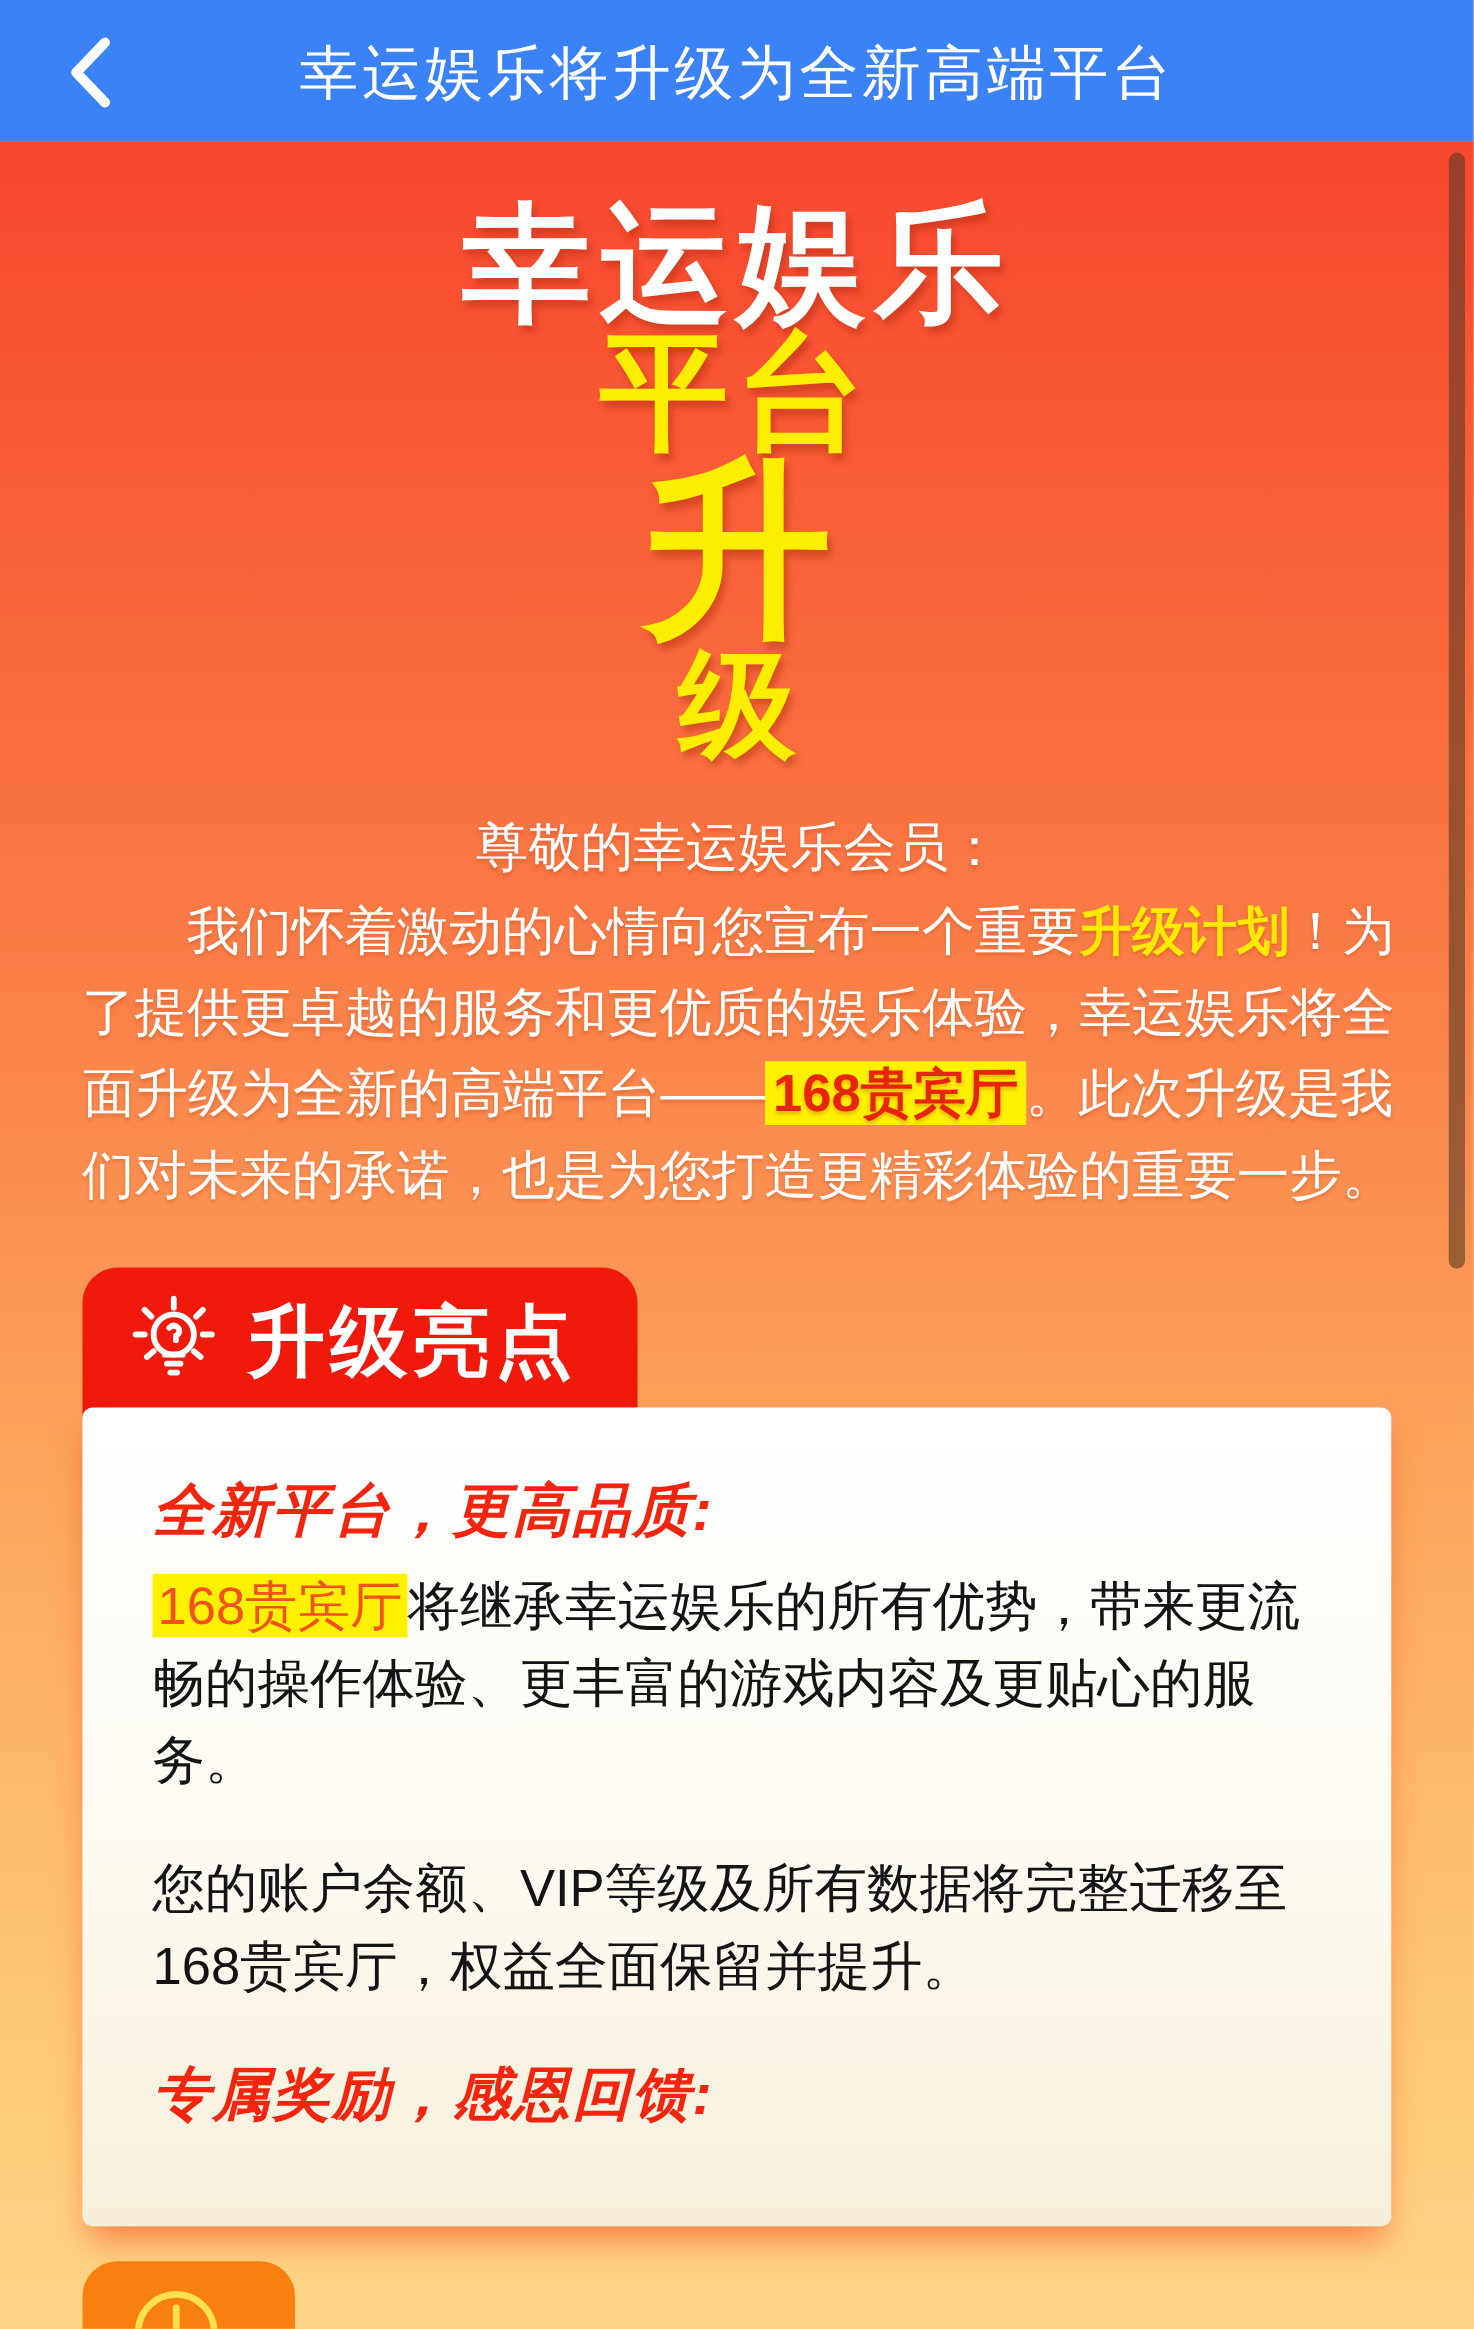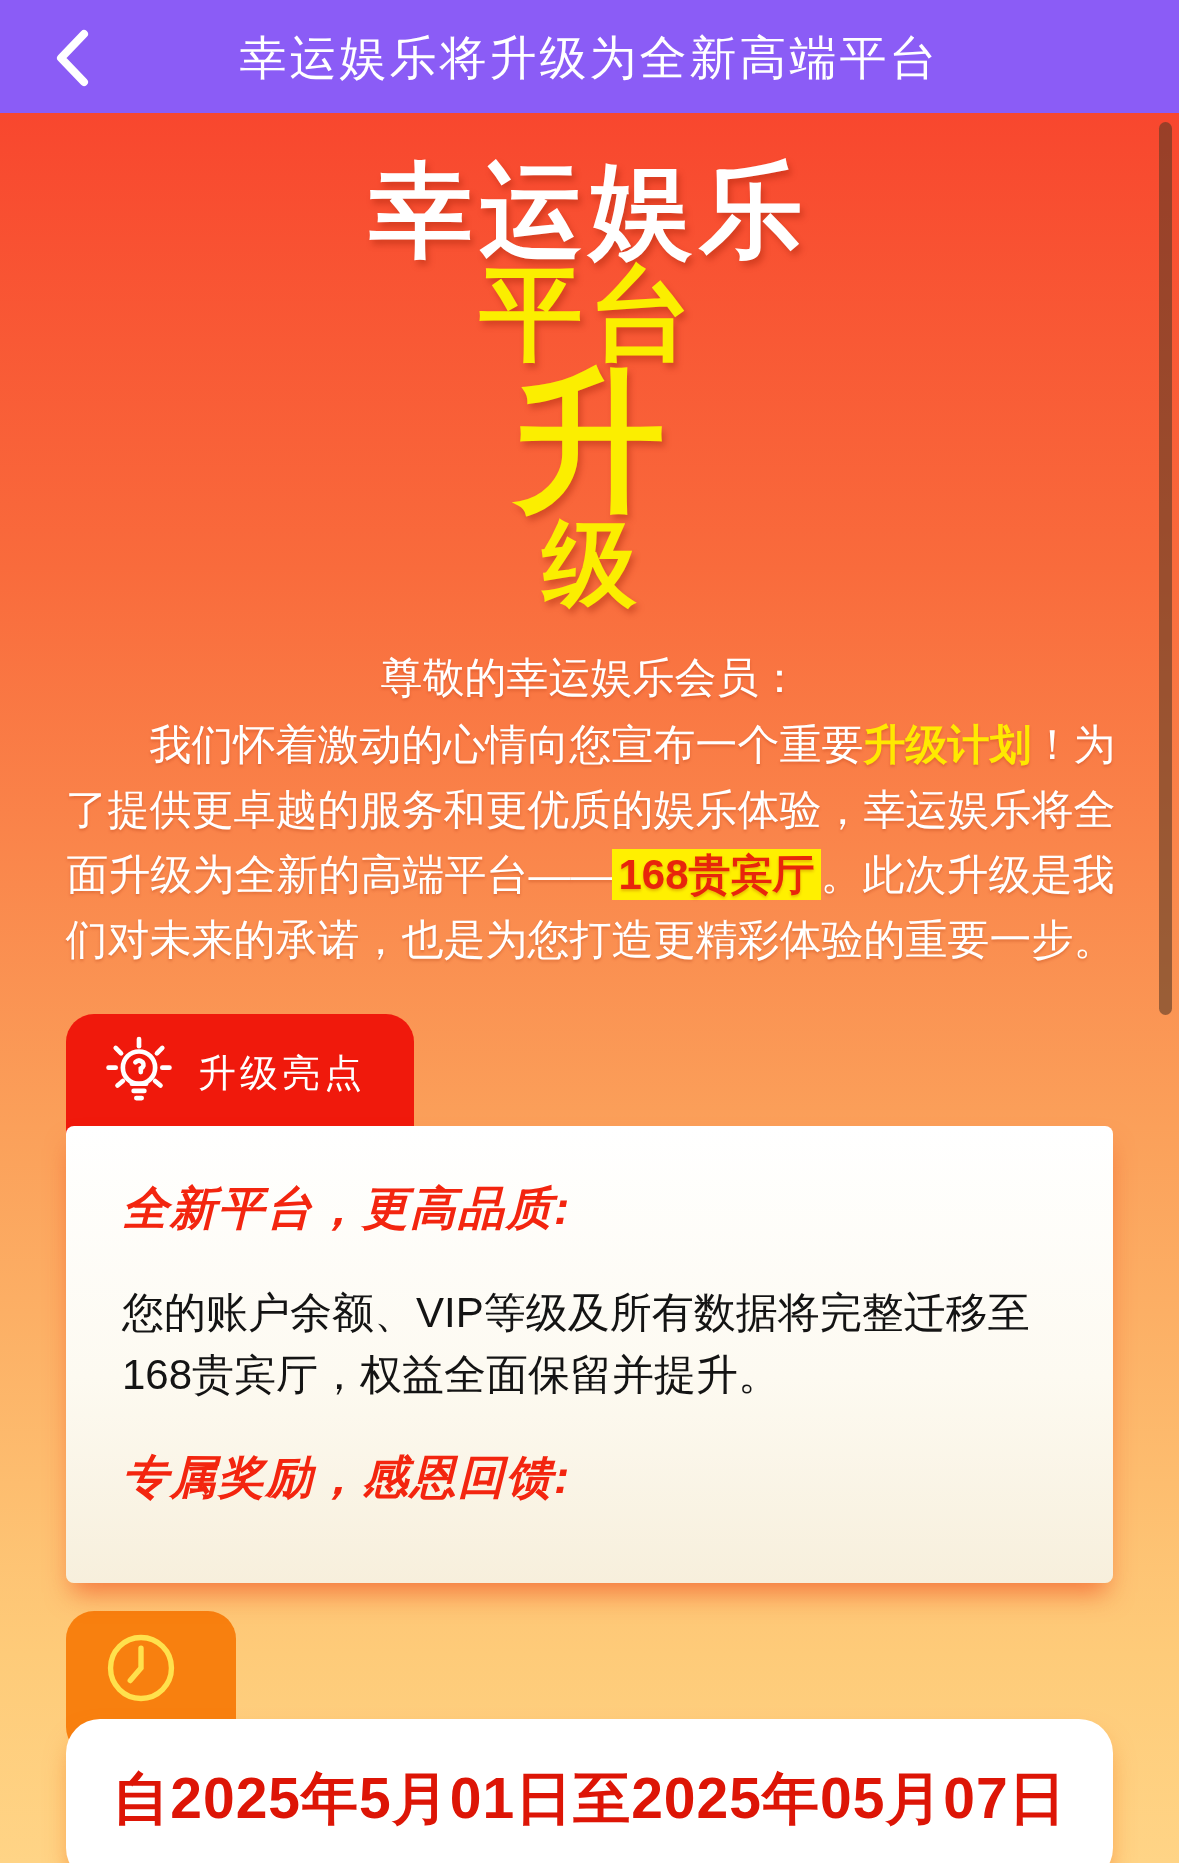--- a/index.html
+++ b/index.html
@@ -5,21 +5,21 @@
   html,body{margin:0;padding:0;}
   body{
     width:1179px;height:1863px;overflow:hidden;
     font-family:"Liberation Sans","DejaVu Sans",sans-serif;
     background:#FFD083;
   }
   .page{width:1179px;height:1863px;position:relative;overflow:hidden;}
 
   
   .topbar{
-    height:113px;background:#8b5cf6;display:flex;align-items:center;
+    height:113px;background:#3b82f6;display:flex;align-items:center;
     position:relative;z-index:5;
   }
   .back-btn{
     position:absolute;left:40px;top:24px;width:64px;height:68px;
     display:flex;align-items:center;justify-content:center;cursor:pointer;
   }
   .topbar-title{
     margin:0 auto;color:#ffffff;font-size:47px;letter-spacing:3px;
     font-weight:500;padding-top:4px;
   }
@@ -57,21 +57,21 @@
     position:relative;z-index:1;
   }
   .badge-red{
     margin-top:42px;background:#F0190C;border-radius:28px;
     padding:16px 48px 44px 30px;gap:16px;margin-bottom:-34px;
   }
   .badge-orange{
     margin-top:28px;background:#F8800F;border-radius:28px;
     padding:14px 52px 44px 32px;gap:22px;margin-bottom:-36px;
   }
-  .badge-label{color:#ffffff;font-size:38px;font-weight:normal;letter-spacing:4px;}
+  .badge-label{color:#ffffff;font-size:62px;font-weight:bold;letter-spacing:4px;}
   .badge-icon{width:86px;height:86px;display:block;}
 
   .card{
     margin:0 66px;border-radius:8px;position:relative;z-index:2;
     background:linear-gradient(180deg,#FFFFFF 0%,#FDFAF1 55%,#F7EFDC 100%);
     box-shadow:0 16px 26px -6px rgba(238,60,20,0.55);
     padding:52px 56px 60px 56px;
   }
   .section{margin-top:42px;}
   .section:first-child{margin-top:0;}
@@ -148,20 +148,21 @@
           <path d="M22 18 q2 -2 4 0 q1.5 2 -1 3.5 v2"></path>
         </g>
       </svg>
       <span class="badge-label">升级亮点</span>
     </div>
 
     
     <div class="card">
       <div class="section">
         <h3>全新平台，更高品质:</h3>
+        <div class="body"><span class="mark-card">168贵宾厅</span><span>将继承幸运娱乐的所有优势，带来更流畅的操作体验、更丰富的游戏内容及更贴心的服务。</span></div>
       </div>
       <div class="section">
         <div class="body">您的账户余额、VIP等级及所有数据将完整迁移至168贵宾厅，权益全面保留并提升。</div>
       </div>
       <div class="section">
         <h3>专属奖励，感恩回馈:</h3>
       </div>
     </div>
 
     

